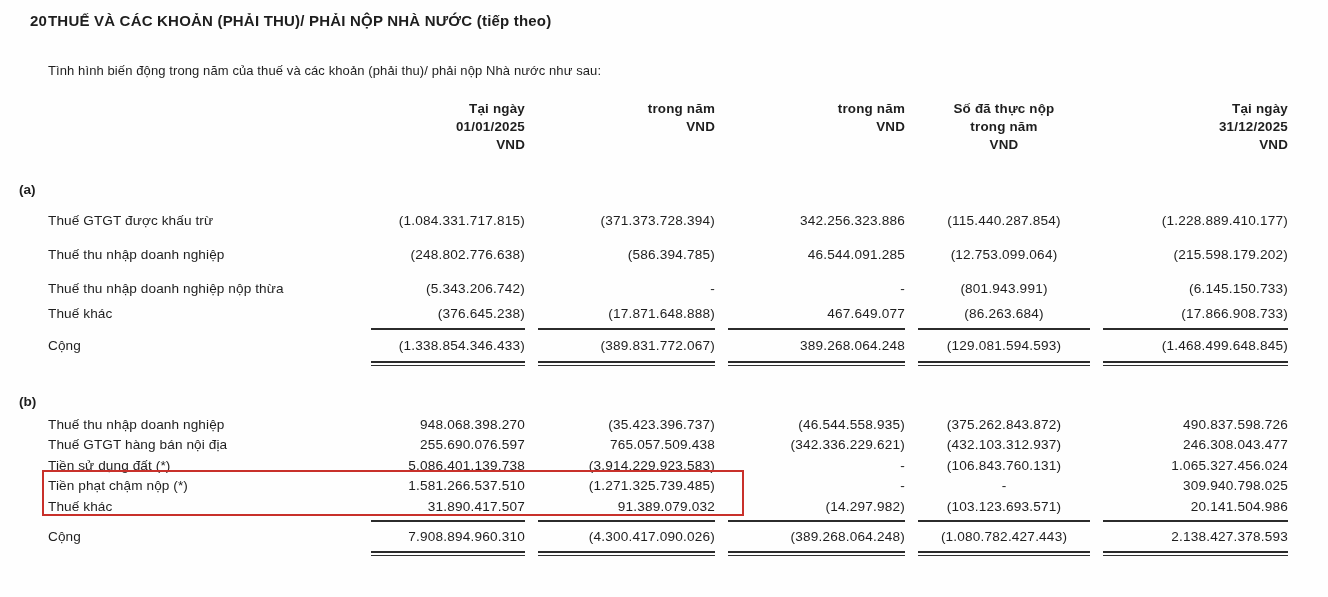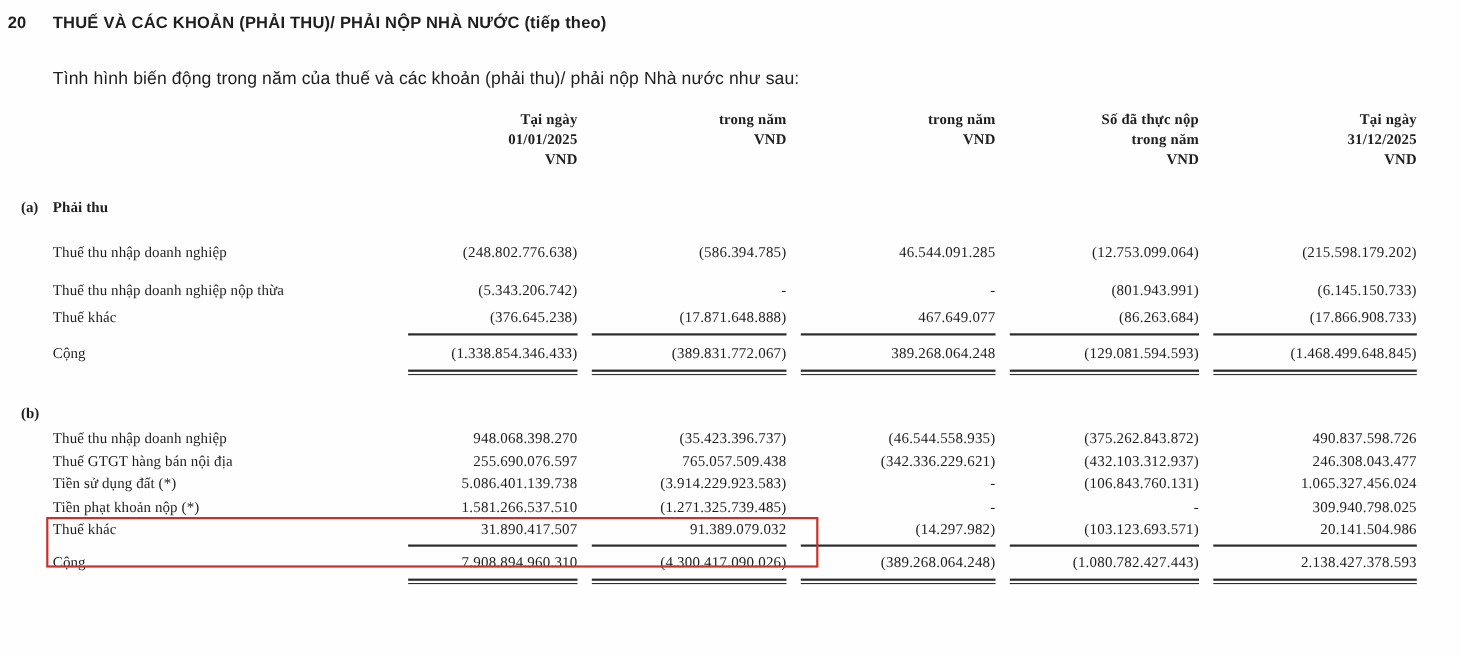--- a/index.html
+++ b/index.html
@@ -13,35 +13,35 @@
     overflow: hidden;
   }
   .page { position: absolute; inset: 0; }
 
   
   .title-row {
     position: absolute; top: 12px; left: 0;
     display: flex;
     font-weight: bold; font-size: 15px; letter-spacing: .2px;
   }
-  .title-num { width: 48px; padding-left: 7px; flex: 0 0 auto; }
+  .title-num { width: 48px; padding-left: 30px; flex: 0 0 auto; }
   .subtitle {
     position: absolute; top: 63px; left: 48px;
-    font-size: 16px; letter-spacing: .1px;
+    font-size: 13px; letter-spacing: .1px;
   }
 
   
   .tbl { position: absolute; top: 100px; left: 0; width: 1328px; font-size: 13.6px; }
-  .trow { display: flex; align-items: center; font-family: Liberation Serif, serif; }
+  .trow { display: flex; align-items: center; }
   .c { flex: 0 0 auto; }
   .m   { width: 48px;  padding-left: 19px; }
   .lbl { width: 310px; letter-spacing: .1px; }
   .n   { text-align: right; padding-left: 13px; letter-spacing: .2px; white-space: nowrap; }
   .n1 { width: 167px; } .n2 { width: 190px; } .n3 { width: 190px; }
-  .n4 { width: 185px; } .n5 { width: 198px; }
+  .n4 { width: 185px; text-align: center; } .n5 { width: 198px; }
 
   
   .thead { height: 58px; align-items: flex-start; font-weight: bold; font-size: 13.4px; line-height: 18px; }
 
   
   .sec-head  { margin-top: 20px; height: 22px; font-weight: bold; }
   .sec-head-b { margin-top: 23px; height: 22px; font-weight: bold; }
 
   
   .rows-a { margin-top: 8px; }
@@ -107,24 +107,32 @@
       </div>
       <div class="c n n5">
         <div>Tại ngày</div>
         <div>31/12/2025</div>
         <div>VND</div>
       </div>
     </div>
 
     <div class="trow sec-head">
       <div class="c m">(a)</div>
-      <div class="c lbl">Phải thu</div>
     </div>
 
     <div class="rows-a">
+      <div class="trow rA">
+        <div class="c m"></div>
+        <div class="c lbl">Thuế GTGT được khấu trừ</div>
+        <div class="c n n1">(1.084.331.717.815)</div>
+        <div class="c n n2">(371.373.728.394)</div>
+        <div class="c n n3">342.256.323.886</div>
+        <div class="c n n4">(115.440.287.854)</div>
+        <div class="c n n5">(1.228.889.410.177)</div>
+      </div>
       <div class="trow rA2">
         <div class="c m"></div>
         <div class="c lbl">
           <div>Thuế thu nhập doanh nghiệp</div>
         </div>
         <div class="c n n1">(248.802.776.638)</div>
         <div class="c n n2">(586.394.785)</div>
         <div class="c n n3">46.544.091.285</div>
         <div class="c n n4">(12.753.099.064)</div>
         <div class="c n n5">(215.598.179.202)</div>
@@ -226,21 +234,21 @@
         <div class="c m"></div>
         <div class="c lbl">Tiền sử dụng đất (*)</div>
         <div class="c n n1">5.086.401.139.738</div>
         <div class="c n n2">(3.914.229.923.583)</div>
         <div class="c n n3">-</div>
         <div class="c n n4">(106.843.760.131)</div>
         <div class="c n n5">1.065.327.456.024</div>
       </div>
       <div class="trow rB">
         <div class="c m"></div>
-        <div class="c lbl">Tiền phạt khoản nộp (*)</div>
+        <div class="c lbl">Tiền phạt chậm nộp (*)</div>
         <div class="c n n1">1.581.266.537.510</div>
         <div class="c n n2">(1.271.325.739.485)</div>
         <div class="c n n3">-</div>
         <div class="c n n4">-</div>
         <div class="c n n5">309.940.798.025</div>
       </div>
       <div class="trow rB">
         <div class="c m"></div>
         <div class="c lbl">Thuế khác</div>
         <div class="c n n1">31.890.417.507</div>

